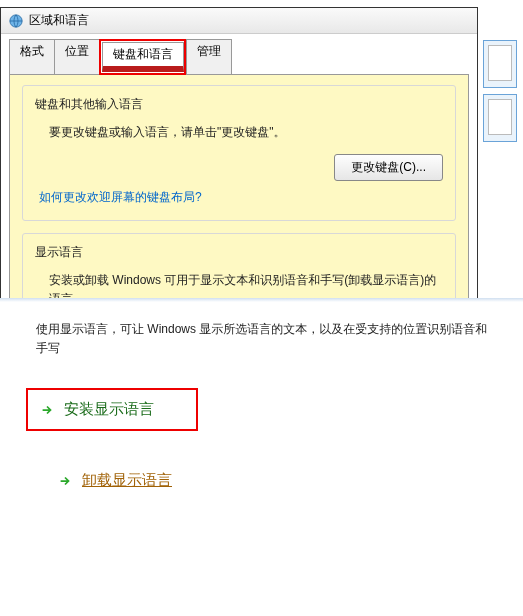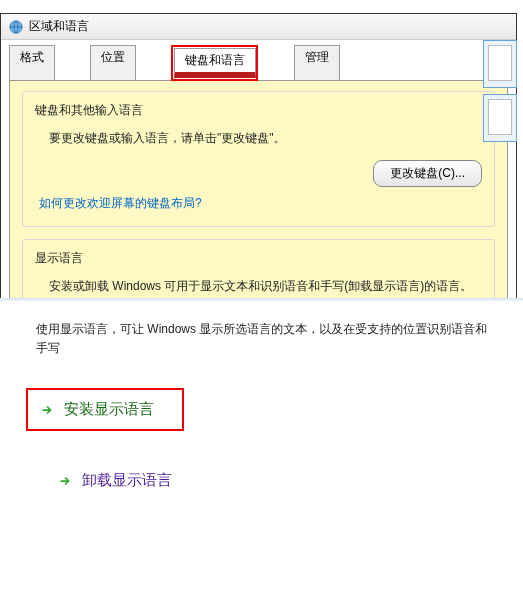--- a/index.html
+++ b/index.html
@@ -1,35 +1,35 @@
 <!DOCTYPE html>
 <html><head>
   <meta charset="utf-8">
   <style>
     * { box-sizing: border-box; margin: 0; padding: 0; }
     body { font-family: "Microsoft YaHei", "Segoe UI", Tahoma, sans-serif; font-size: 12px; background: #fff; width: 523px; height: 616px; overflow: hidden; position: relative; }
     
     
-    .dialog1 { position: absolute; top: 13px; left: 0; width: 517px; border: 1px solid #333; background: #fff; }
+    .dialog1 { position: absolute; top: 7px; left: 0; width: 478px; border: 1px solid #333; background: #fff; }
     .titlebar { background: linear-gradient(#fafafa, #e8e8e8); border-bottom: 1px solid #ccc; padding: 4px 8px; display: flex; align-items: center; gap: 6px; }
     .titlebar .icon { width: 14px; height: 14px; }
     .dialog-body { padding: 4px 8px 12px 8px; background: #fff; }
     
-    .tabs { display: flex; position: relative; top: 1px; gap: 36px; }
+    .tabs { display: flex; position: relative; top: 1px; }
     .tab { border: 1px solid #999; padding: 3px 10px; background: #f0f0f0; font-size: 12px; margin-right: -1px; cursor: pointer; }
     .tab.active { background: #fff; border-bottom: 6px solid #b91c1c; }
     .tab-highlight { border: 2px solid #e00; padding: 1px; }
     
     .panel { border: 1px solid #999; padding: 10px 12px; background: #fef9c3; }
     
     .group { border: 1px solid #d8d8d8; border-radius: 3px; padding: 10px 12px 14px 12px; margin-bottom: 12px; }
     .group-title { font-size: 12px; color: #222; margin-bottom: 10px; }
     .group-desc { font-size: 12px; color: #222; margin: 6px 0 12px 14px; line-height: 1.6; }
     
-    .btn { border: 1px solid #888; background: linear-gradient(#fefefe, #e6e6e6); padding: 4px 16px; font-size: 12px; cursor: pointer; border-radius: 9px; }
+    .btn { border: 1px solid #888; background: linear-gradient(#fefefe, #e6e6e6); padding: 4px 16px; font-size: 12px; cursor: pointer; border-radius: 3px; }
     .btn-row-right { display: flex; justify-content: flex-end; }
     
     .link { color: #0066cc; cursor: pointer; font-size: 12px; margin: 8px 0 0 4px; display: inline-block; }
     
     .btn-wide { width: 180px; display: inline-flex; align-items: center; justify-content: center; gap: 4px; }
     .red-box { border: 2px solid #e00; display: inline-block; padding: 2px; }
     .shield { width: 14px; height: 14px; }
     
     
     .side-thumbs { position: absolute; left: 483px; top: 40px; width: 38px; }
@@ -40,24 +40,24 @@
     .wizard { position: absolute; top: 298px; left: 0; width: 523px; background: #fff; }
     .wizard-top-line { height: 4px; background: linear-gradient(#d0dff0, #fff); }
     .wizard-header { display: flex; align-items: center; gap: 6px; padding: 8px 10px; border-bottom: 1px solid #d8e2ec; background: linear-gradient(#f6f9fc,#eef3f8); }
     .wizard-header .icon { width: 16px; height: 16px; }
     .wizard-body { padding: 18px 26px; }
     .wizard-title { color: #003399; font-size: 14px; margin-bottom: 24px; }
     .wizard-desc { font-size: 12px; color: #222; margin-bottom: 30px; line-height: 1.6; padding-left: 10px; }
     
     .option-row { display: flex; align-items: center; gap: 10px; padding: 10px 12px; margin-left: 20px; margin-bottom: 30px; }
     .option-row.highlighted { }
-    .red-box2 { border: 2px solid #e00; display: inline-block; padding-right: 16px; }
+    .red-box2 { border: 2px solid #e00; display: inline-block; padding-right: 30px; }
     .arrow-green { width: 14px; height: 14px; flex-shrink: 0; }
     .option-text { color: #1a6b1a; font-size: 15px; }
-    .option-text.blue { color: #4c1d95; }
+    .option-text.blue { color: #a16207; text-decoration: underline; }
   </style>
 </head>
 <body>
 
 <div class="dialog1">
   <div class="titlebar">
     <svg class="icon" viewBox="0 0 16 16">
         <circle cx="8" cy="8" r="7" fill="#6fb4e8" stroke="#2a6fa8"></circle>
         <path d="M1 8h14M8 1c3 3 3 11 0 14M8 1c-3 3-3 11 0 14" stroke="#2a6fa8" fill="none"></path>
       </svg>

